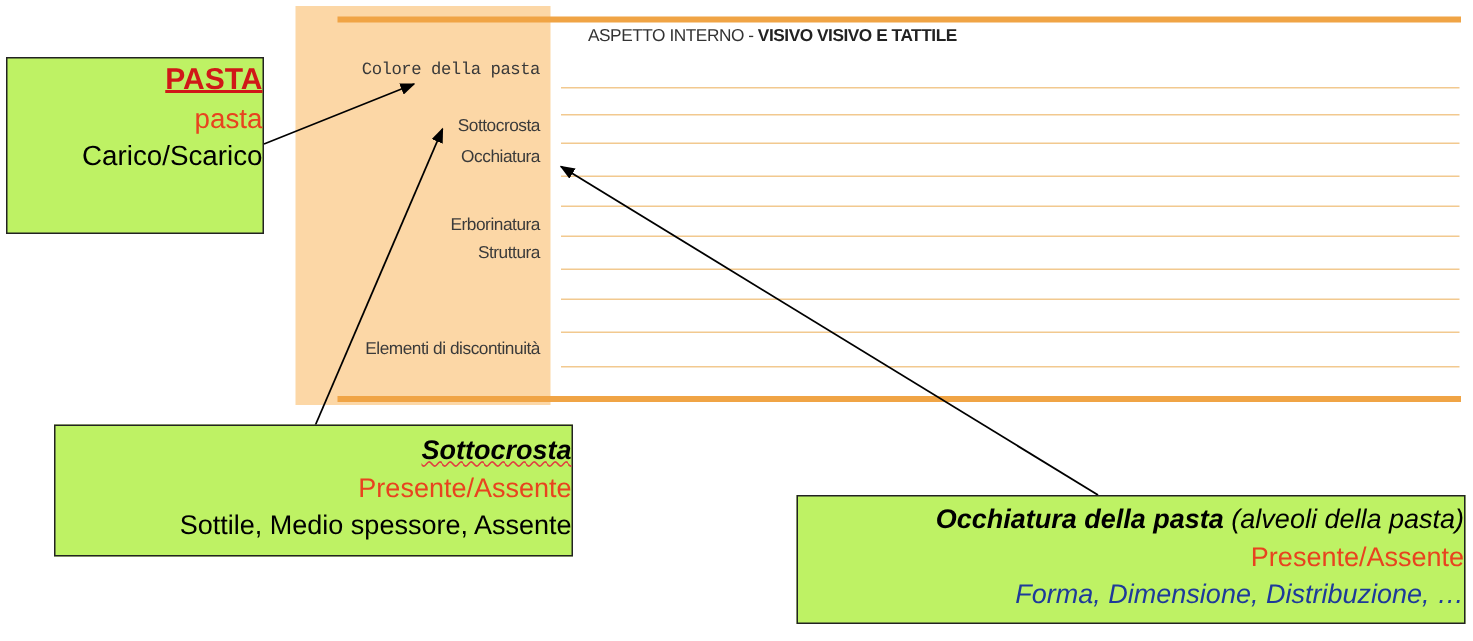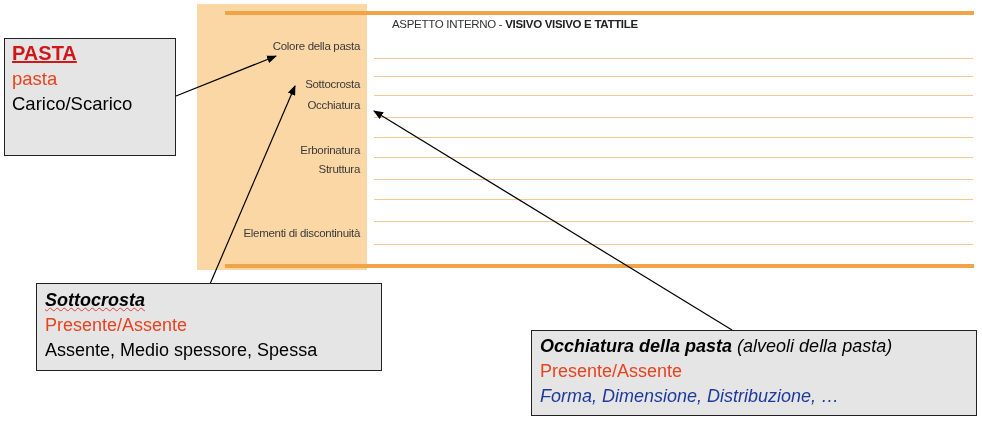--- a/index.html
+++ b/index.html
@@ -3,21 +3,21 @@
 <meta charset="utf-8">
 <style>
   html,body{margin:0;padding:0;background:#fff;}
   body{width:982px;height:427px;position:relative;overflow:hidden;font-family:"Liberation Sans",sans-serif;}
   .form-panel{position:absolute;left:197px;top:4px;width:170px;height:266px;background:#fcd7a6;}
   .thick-line{position:absolute;left:225px;width:749px;height:4px;background:#f0a445;}
   .rule{position:absolute;left:374px;width:599px;height:1px;background:#f2c98f;}
   .form-label{position:absolute;right:622px;font-size:11.5px;color:#3a3a3a;white-space:nowrap;letter-spacing:-0.3px;}
   .section-title{position:absolute;left:392px;top:18px;font-size:11.5px;color:#333;letter-spacing:-0.3px;white-space:nowrap;}
   .section-title b{font-weight:bold;color:#222;}
-  .callout{position:absolute;background:#e5e5e5;border:1.5px solid #222;box-sizing:border-box;}
+  .callout{position:absolute;background:#bef264;border:1.5px solid #222;box-sizing:border-box;text-align:right;}
   .c-title{font-weight:bold;}
   .red{color:#e8431f;}
   .dark-red{color:#d01818;}
   .blue{color:#1e3a9a;}
   svg.arrows{position:absolute;left:0;top:0;}
 </style>
 </head>
 <body>
 
 <div class="form-panel"></div>
@@ -32,21 +32,21 @@
     <div class="rule" style="top: 95px;"></div>
     <div class="rule" style="top: 117px;"></div>
     <div class="rule" style="top: 137px;"></div>
     <div class="rule" style="top: 157px;"></div>
     <div class="rule" style="top: 179px;"></div>
     <div class="rule" style="top: 199px;"></div>
     <div class="rule" style="top: 221px;"></div>
     <div class="rule" style="top: 244px;"></div>
   </div>
 <div id="labels">
-    <div class="form-label" style="top: 40px;">Colore della pasta</div>
+    <div class="form-label" style="top: 40px; font-family: Liberation Mono, monospace;">Colore della pasta</div>
     <div class="form-label" style="top: 78px;">Sottocrosta</div>
     <div class="form-label" style="top: 99px; margin-left: 28px;">Occhiatura</div>
     <div class="form-label" style="top: 144px;">Erborinatura</div>
     <div class="form-label" style="top: 163px;">Struttura</div>
     <div class="form-label" style="top: 227px;">Elementi di discontinuità</div>
   </div>
 
 <svg class="arrows" width="982" height="427">
   <defs>
     <marker id="ah" markerWidth="10" markerHeight="8" refX="9" refY="4" orient="auto" markerUnits="userSpaceOnUse">
@@ -60,20 +60,20 @@
 
 <div class="callout" style="left:4px;top:38px;width:172px;height:118px;padding:2px 0 0 7px;font-size:18.5px;line-height:25px;">
   <div class="c-title dark-red" style="text-decoration:underline;font-size:20px;">PASTA</div>
   <div class="red">pasta</div>
   <div>Carico/Scarico</div>
 </div>
 
 <div class="callout" style="left:36px;top:283px;width:346px;height:88px;padding:4px 0 0 8px;font-size:18px;line-height:25px;">
   <div class="c-title" style="font-style:italic;text-decoration:underline wavy #e04040;text-decoration-thickness:1px;display:inline-block;">Sottocrosta</div>
   <div class="red">Presente/Assente</div>
-  <div>Assente, Medio spessore, Spessa</div>
+  <div>Sottile, Medio spessore, Assente</div>
 </div>
 
 <div class="callout" style="left:507px;top:330px;width:446px;height:86px;padding:3px 0 0 8px;font-size:18px;line-height:25px;margin-left:24px;">
   <div style="font-style:italic;"><span class="c-title">Occhiatura della pasta</span><span> (alveoli della pasta)</span></div>
   <div class="red">Presente/Assente</div>
   <div class="blue" style="font-style:italic;">Forma, Dimensione, Distribuzione, …</div>
 </div>
 
 </body></html>

